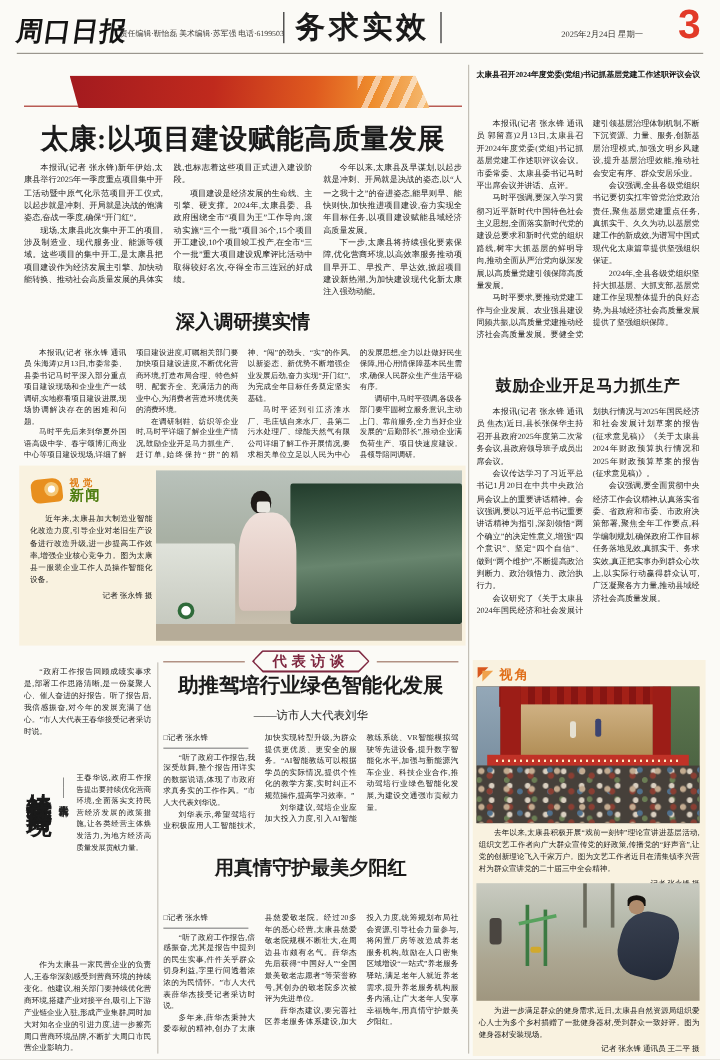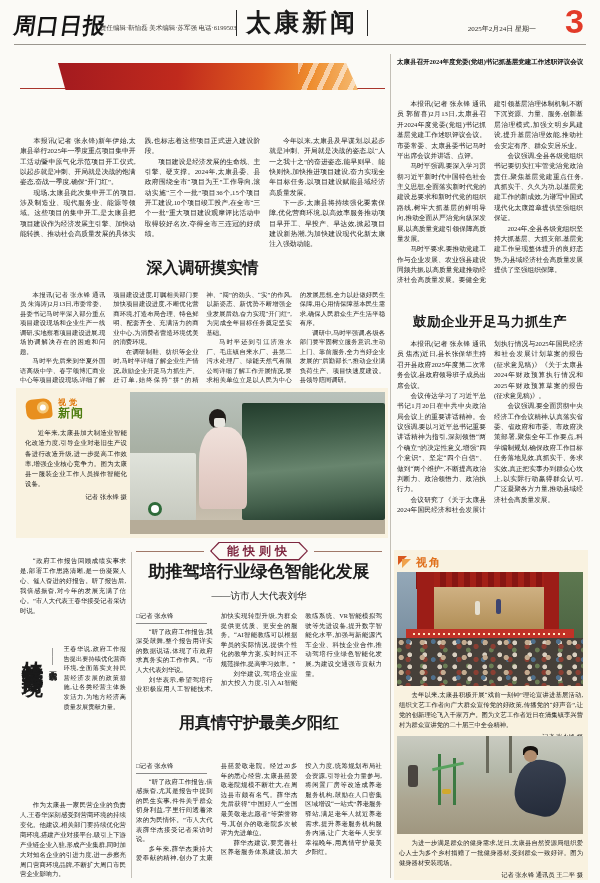--- a/index.html
+++ b/index.html
@@ -148,31 +148,32 @@
 </head>
 <body>
 
 <div class="page">
 
   <div class="abs" id="header"></div>
   <div class="abs" id="logo">周口日报</div>
   <div class="abs" id="editors">责任编辑·靳怡磊  美术编辑·苏军强  电话·6199503</div>
   <div class="abs" id="section-group">
     <span class="vbar"></span>
-    <span id="section-title">太康新闻</span>
+    <span id="section-title">务求实效</span>
     <span class="vbar"></span>
   </div>
   <div class="abs" id="dateline">2025年2月24日 星期一</div>
   <div class="abs" id="pagenum">3</div>
 
   <div class="abs" id="banner">
     <div class="rule"></div>
     <div id="ribbon"></div>
   </div>
 
+  <div class="abs hl" id="lead-head">太康:以项目建设赋能高质量发展</div>
   <div class="abs body" id="lead-body">
     <p>本报讯(记者 张永锋)新年伊始,太康县举行2025年一季度重点项目集中开工活动暨中原气化示范项目开工仪式,以起步就是冲刺、开局就是决战的饱满姿态,奋战一季度,确保“开门红”。</p>
     <p>现场,太康县此次集中开工的项目,涉及制造业、现代服务业、能源等领域。这些项目的集中开工,是太康县把项目建设作为经济发展主引擎、加快动能转换、推动社会高质量发展的具体实践,也标志着这些项目正式进入建设阶段。</p>
     <p>项目建设是经济发展的生命线、主引擎、硬支撑。2024年,太康县委、县政府围绕全市“项目为王”工作导向,滚动实施“三个一批”项目36个,15个项目开工建设,10个项目竣工投产,在全市“三个一批”重大项目建设观摩评比活动中取得较好名次,夺得全市三连冠的好成绩。</p>
     <p>今年以来,太康县及早谋划,以起步就是冲刺、开局就是决战的姿态,以“人一之我十之”的奋进姿态,能早则早、能快则快,加快推进项目建设,奋力实现全年目标任务,以项目建设赋能县域经济高质量发展。</p>
     <p>下一步,太康县将持续强化要素保障,优化营商环境,以高效率服务推动项目早开工、早投产、早达效,掀起项目建设新热潮,为加快建设现代化新太康注入强劲动能。</p>
   </div>
 
   <div class="abs" id="subheads">
     <div>深入调研摸实情</div>
@@ -208,21 +209,21 @@
     </div>
     <div class="f-logo"></div>
   </div>
 
   <div class="abs" id="iv-vline"></div>
   <div class="abs" id="badge-row">
     <div class="badge-line"></div>
     <div class="hex">
       <div class="o"></div>
       <div class="i"></div>
-      <div class="t">能快则快</div>
+      <div class="t">代表访谈</div>
     </div>
     <div class="badge-line"></div>
   </div>
 
   <div class="abs hl" id="int1-head">助推驾培行业绿色智能化发展</div>
   <div class="abs" id="int1-sub">——访市人大代表刘华</div>
   <div class="abs body" id="int1-body">
     <p class="byline">□记者 张永锋</p>
     <p>“听了政府工作报告,我深受鼓舞,整个报告用详实的数据说话,体现了市政府求真务实的工作作风。”市人大代表刘华说。</p>
     <p>刘华表示,希望驾培行业积极应用人工智能技术,加快实现转型升级,为群众提供更优质、更安全的服务。“AI智能教练可以根据学员的实际情况,提供个性化的教学方案,实时纠正不规范操作,提高学习效率。”</p>

